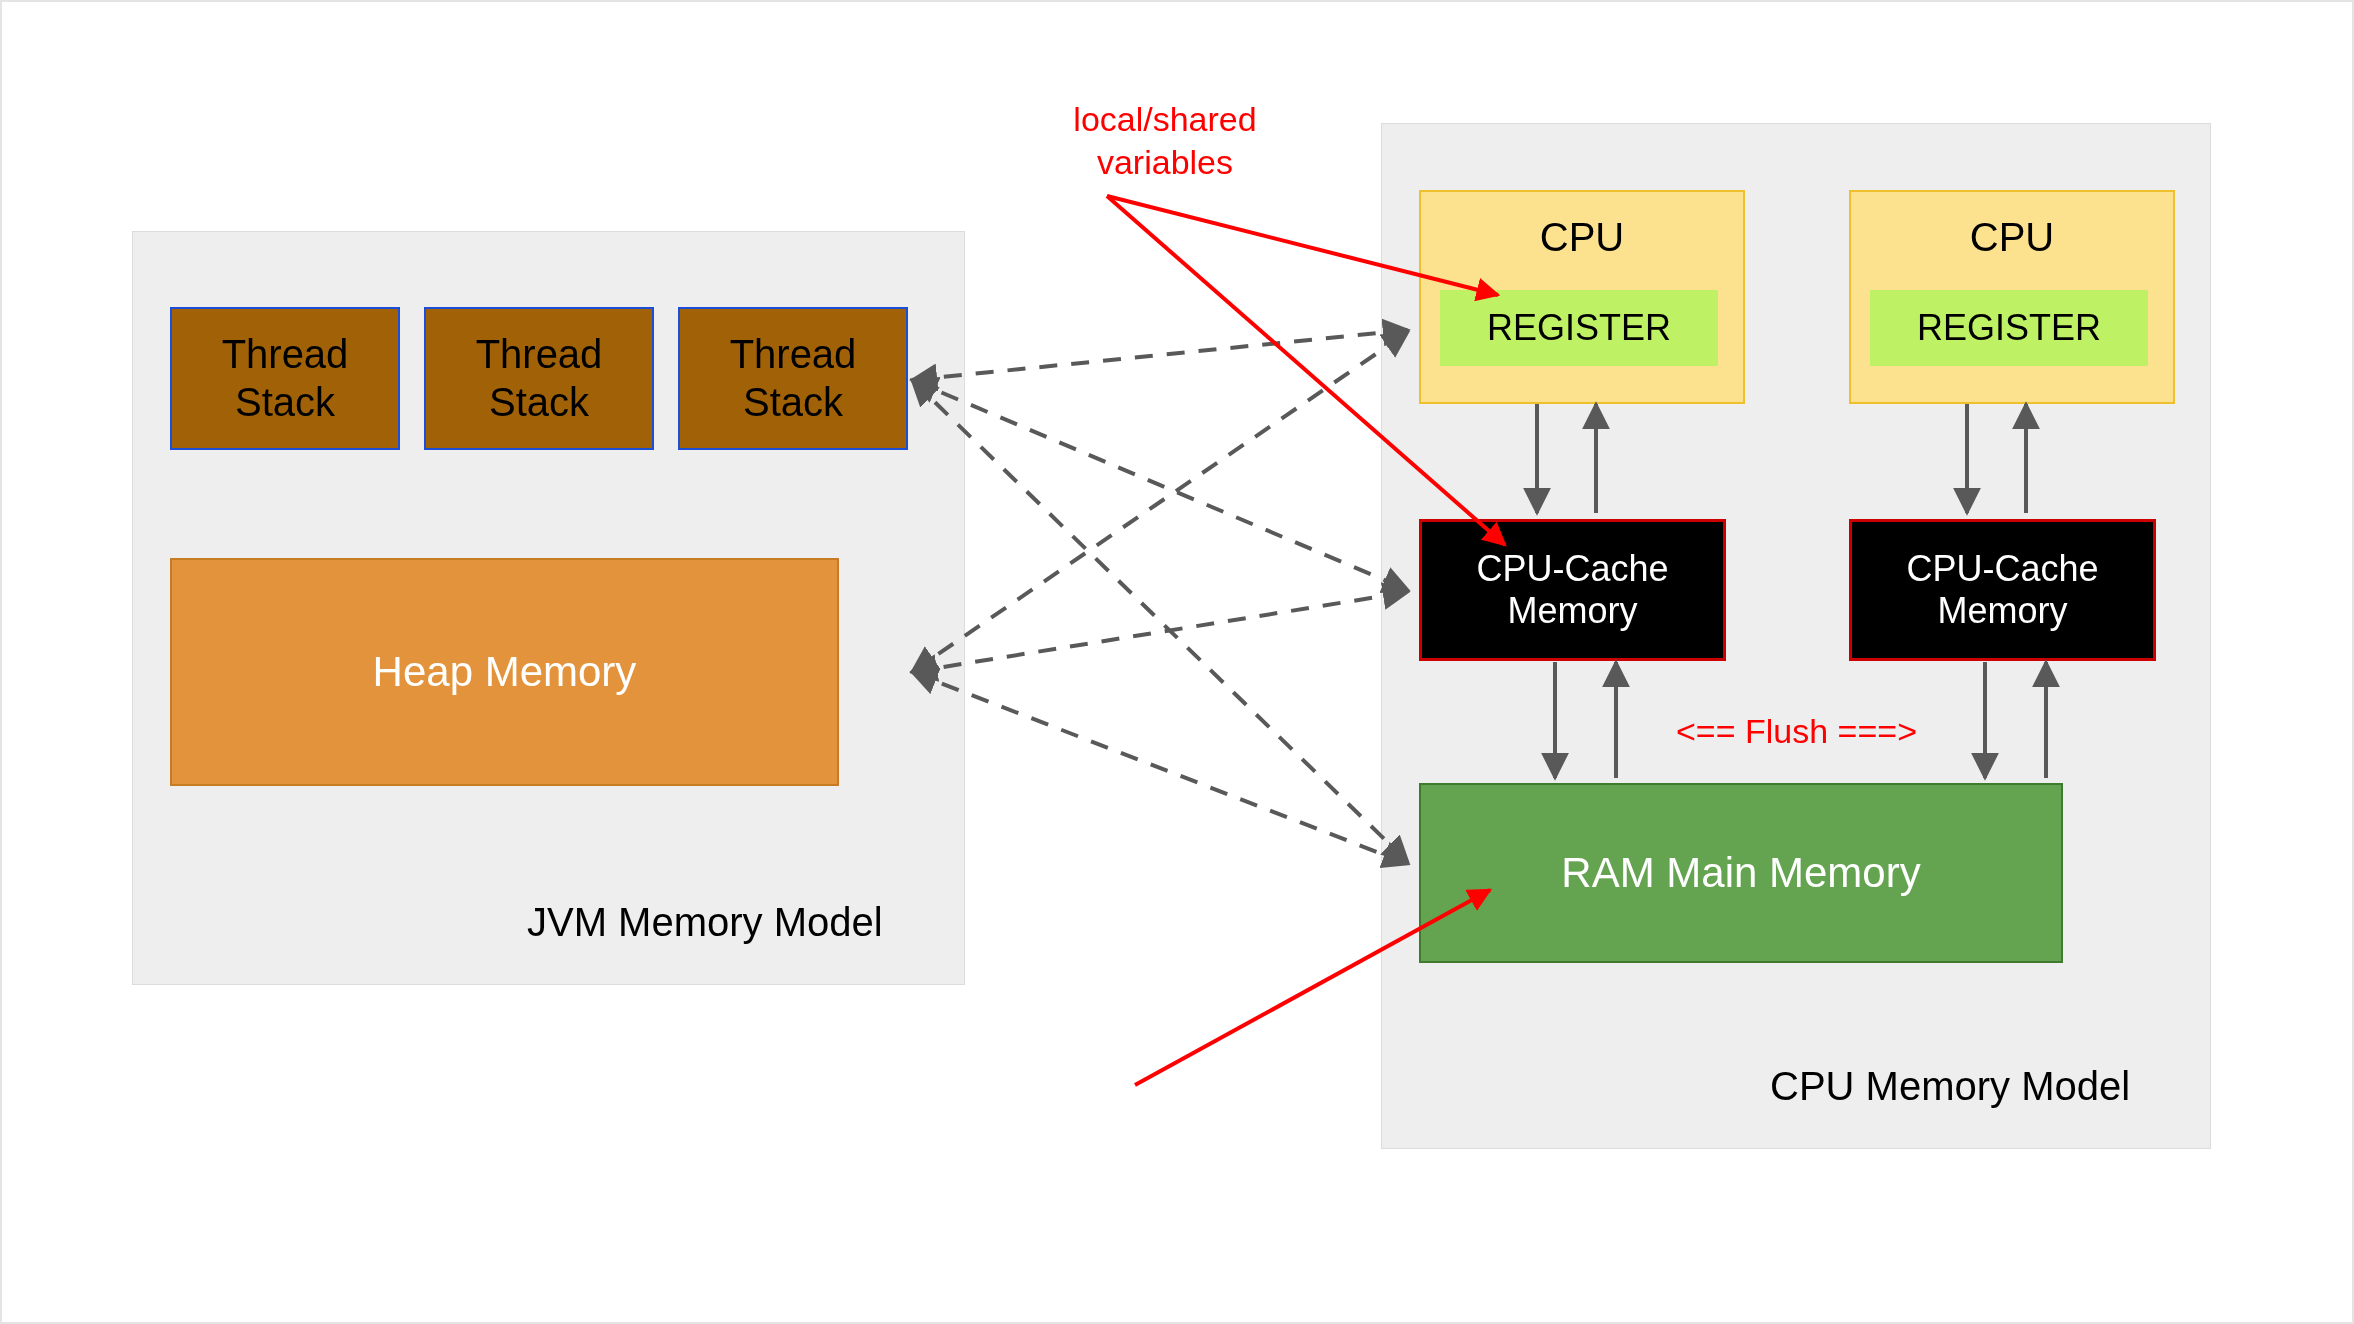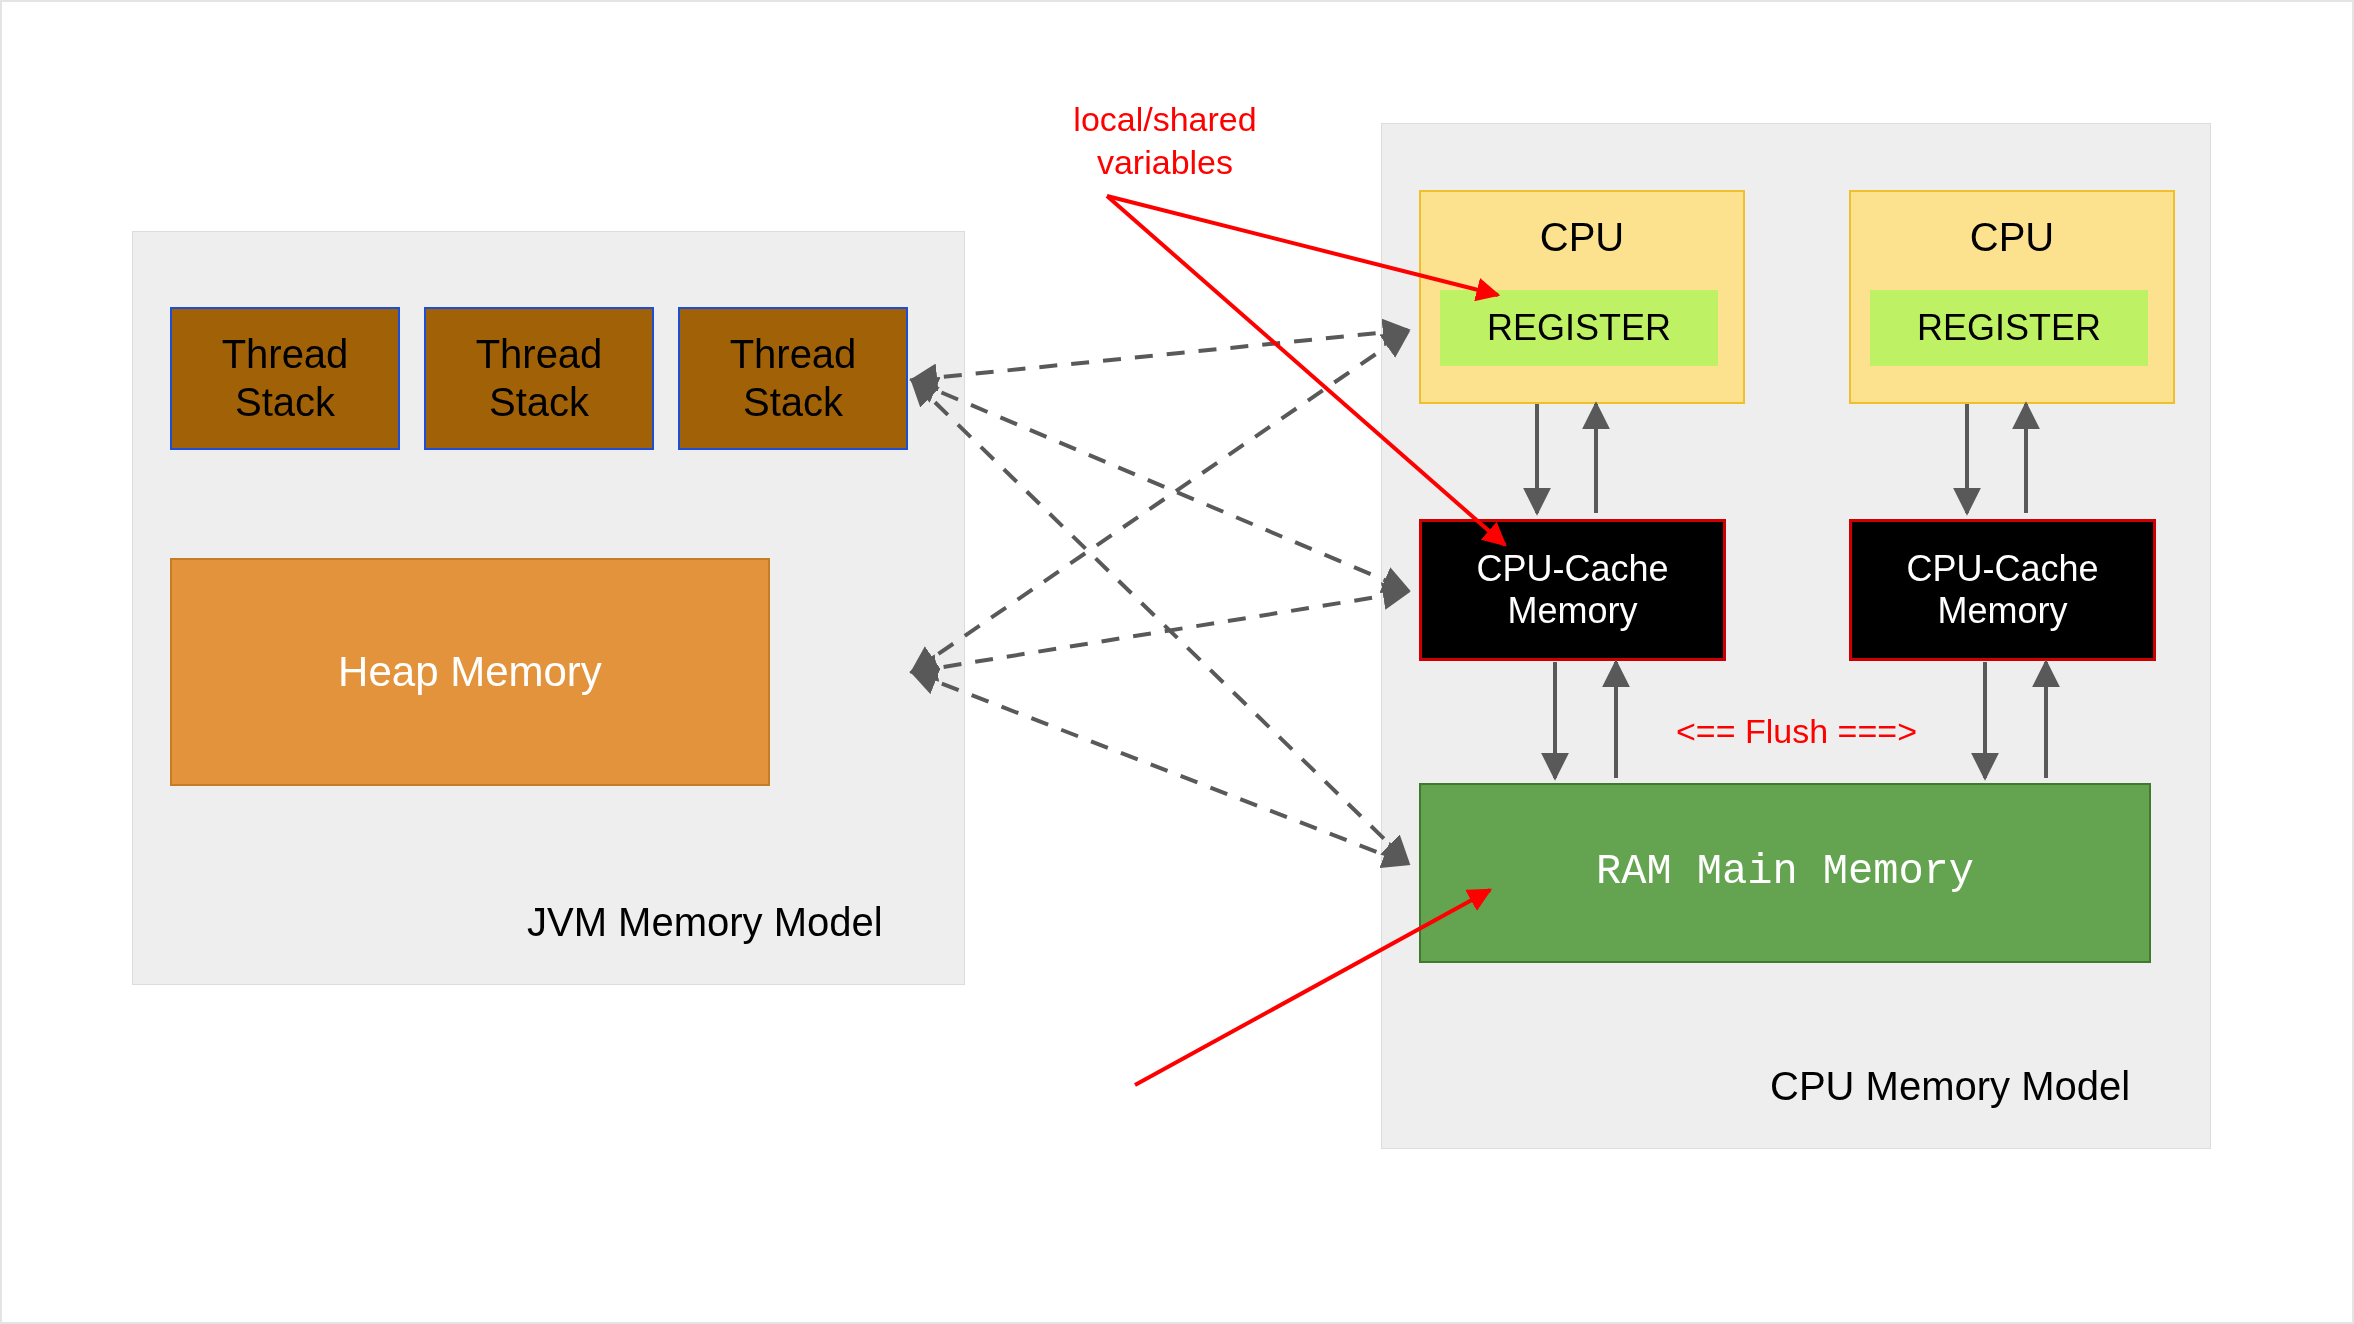--- a/index.html
+++ b/index.html
@@ -124,21 +124,21 @@
   <div class="node thread-stack" style="left:424px; top:307px; width:230px; height:143px;">
     <span style="white-space:pre-line;">Thread
 Stack</span>
   </div>
 
   <div class="node thread-stack" style="left:678px; top:307px; width:230px; height:143px;">
     <span style="white-space:pre-line;">Thread
 Stack</span>
   </div>
 
-  <div class="node heap" style="left:170px; top:558px; width:600px; height:228px;">
+  <div class="node heap" style="left:170px; top:558px; width:669px; height:228px;">
     <span>Heap Memory</span>
   </div>
 
   <div class="group-label" style="left:527px; top:900px;">JVM Memory Model</div>
 
   <div class="group-box" style="left:1381px; top:123px; width:830px; height:1026px;"></div>
 
   <div class="node cpu" style="left:1419px; top:190px; width:326px; height:214px;">
     <span>CPU</span>
   </div>
@@ -156,21 +156,21 @@
   </div>
   <div class="node register" style="left:1870px; top:290px; width:278px; height:76px;">
     <span>REGISTER</span>
   </div>
 
   <div class="node cache" style="left:1849px; top:519px; width:307px; height:142px;">
     <span style="white-space:pre-line;">CPU-Cache
 Memory</span>
   </div>
 
-  <div class="node ram" style="left:1419px; top:783px; width:732px; height:180px;font-family:Liberation Mono, monospace;">
+  <div class="node ram" style="left:1419px; top:783px; width:644px; height:180px;">
     <span>RAM Main Memory</span>
   </div>
 
   <div class="flush-note" style="left:1676px; top:712px;">&lt;== Flush ===&gt;</div>
 
   <div class="group-label" style="left:1770px; top:1064px;">CPU Memory Model</div>
 
   <div class="red-note" style="left:985px; top:98px; width:360px;">local/shared
 variables</div>
 

